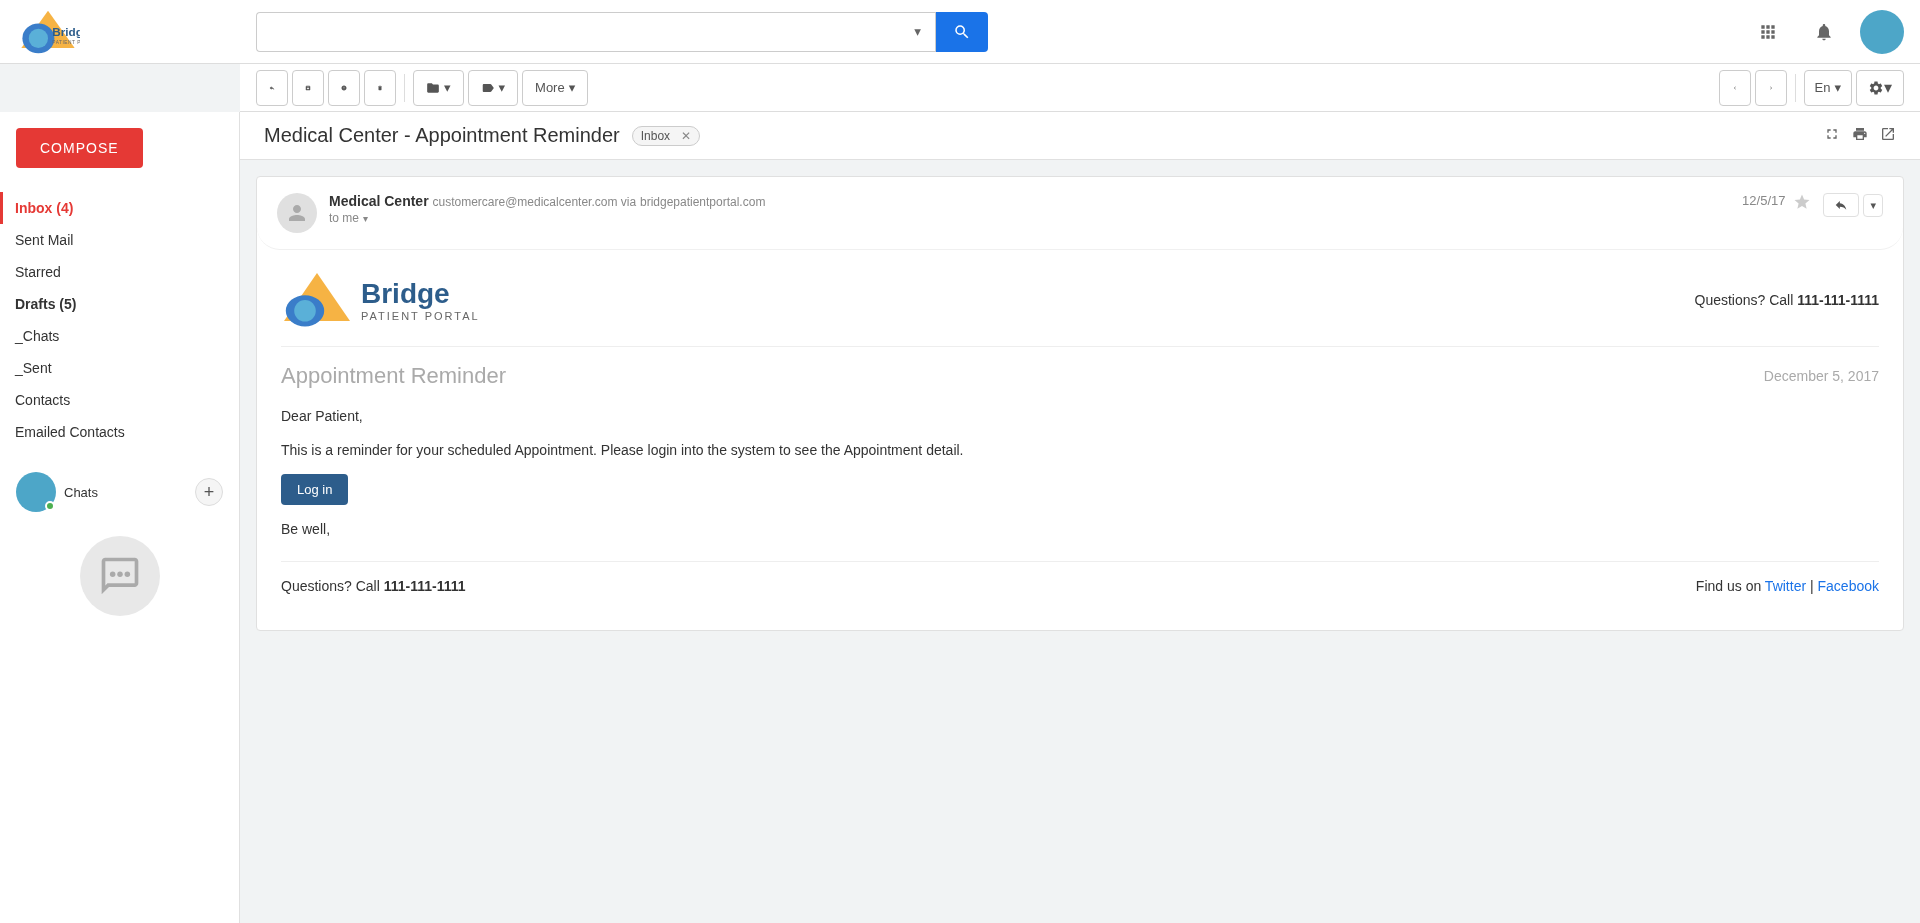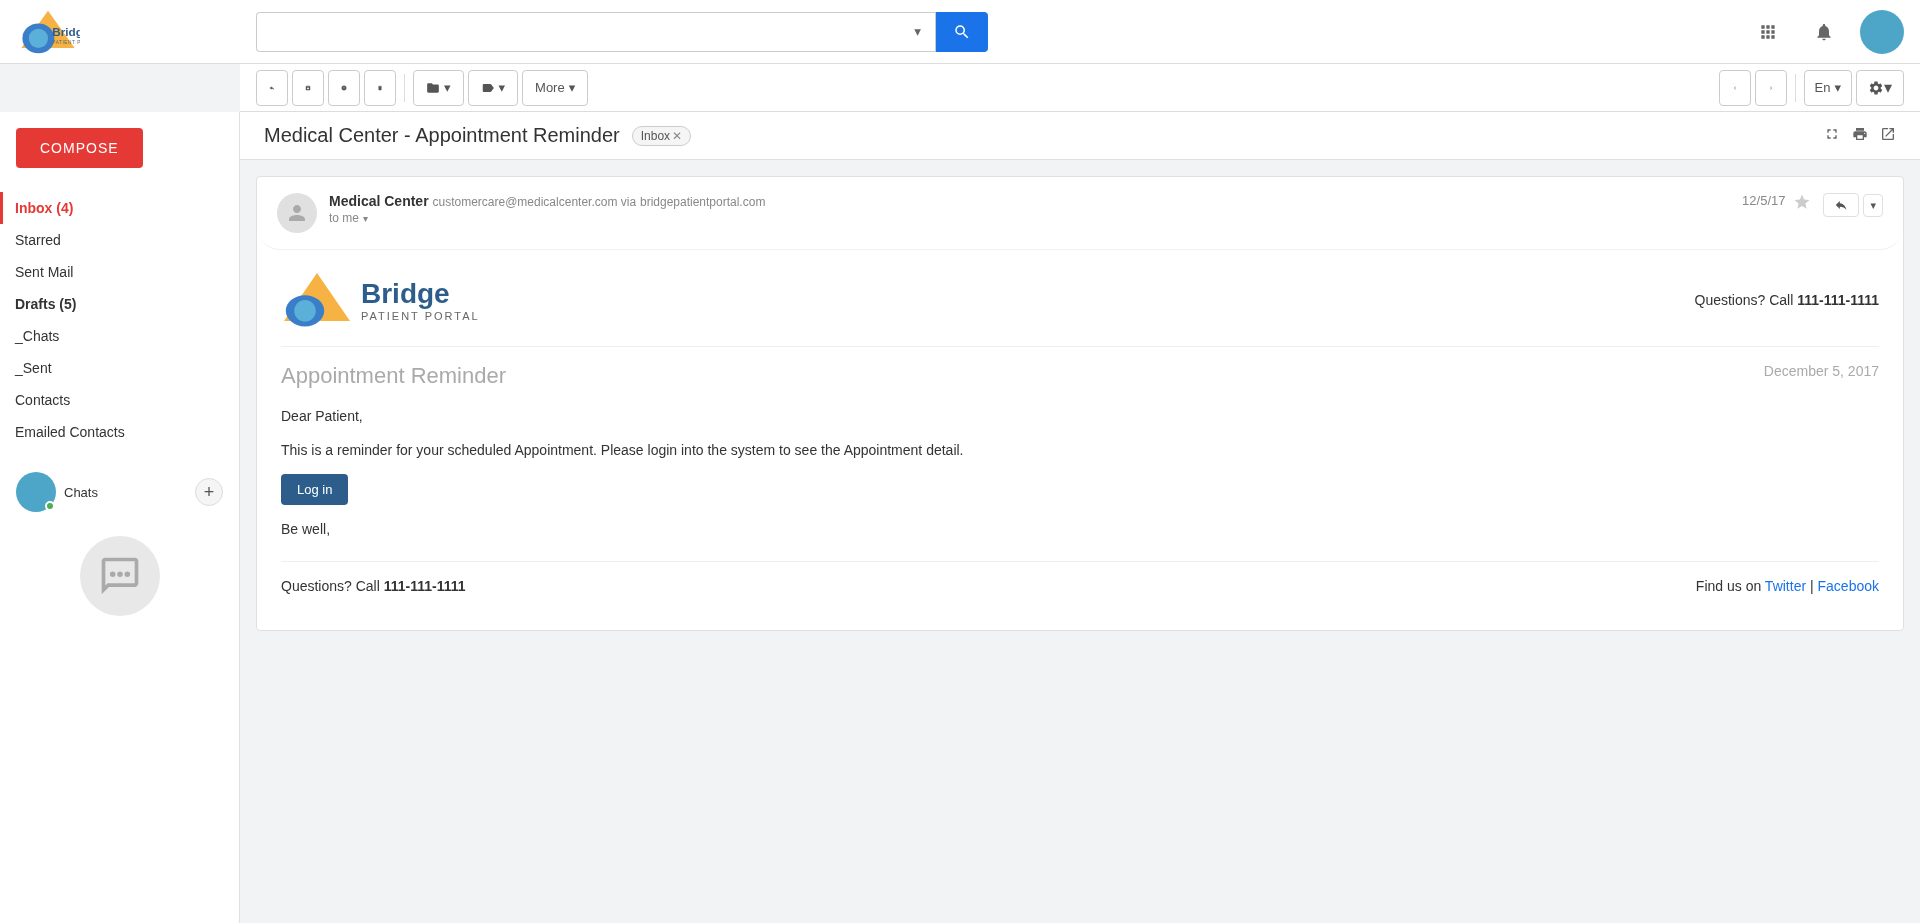--- a/index.html
+++ b/index.html
@@ -131,21 +131,21 @@
     }
 
     .email-subject-bar {
       background: #fff; padding: 12px 24px; display: flex; align-items: center;
       gap: 12px; border-bottom: 1px solid #e0e0e0;
     }
     .email-subject-title {
       font-size: 20px; font-weight: 400; color: #333;
     }
     .inbox-badge {
-      display: inline-flex; align-items: center; gap: 0;
+      display: inline-flex; align-items: center; gap: 9px;
       border: 1px solid #ccc; border-radius: 12px; padding: 2px 8px;
       font-size: 12px; color: #555; background: #f5f5f5;
     }
     .inbox-badge-x { cursor: pointer; color: #888; margin-left: 2px; }
     .email-subject-icons { margin-left: auto; display: flex; gap: 12px; }
     .subject-icon-btn {
       background: none; border: none; cursor: pointer; color: #666; font-size: 16px;
     }
 
     .email-message {
@@ -187,21 +187,21 @@
     .bridge-logo {
       display: flex; align-items: center; gap: 8px;
     }
     .bridge-logo-text { display: flex; flex-direction: column; }
     .bridge-name { font-size: 28px; color: #2d5d8b; font-weight: bold; }
     .bridge-subtitle { font-size: 11px; color: #666; letter-spacing: 2px; }
     .questions-call { font-size: 14px; color: #333; }
     .questions-call strong { font-weight: bold; }
 
     .appointment-header {
-      display: flex; justify-content: space-between; align-items: flex-start;
+      display: flex; justify-content: space-between; align-items: center;
       margin-bottom: 16px;
     }
     .appointment-title { font-size: 22px; color: #aaa; font-weight: 400; }
     .appointment-date { font-size: 14px; color: #aaa; }
 
     .email-body-text { font-size: 14px; color: #333; line-height: 1.6; margin-bottom: 12px; }
     .login-btn {
       display: inline-block; background: #2d5d8b; color: white;
       padding: 8px 16px; border: none; border-radius: 4px; cursor: pointer;
       font-size: 13px; margin-bottom: 16px;
@@ -325,24 +325,24 @@
 <div class="main-layout">
 
   <div class="sidebar">
     <button class="compose-btn">COMPOSE</button>
 
     <div class="sidebar-section">
       <div class="sidebar-item active">
         <span class="sidebar-item-label">Inbox (4)</span>
       </div>
       <div class="sidebar-item">
+        <span class="sidebar-item-label">Sent Mail</span>
+      </div>
+      <div class="sidebar-item">
         <span class="sidebar-item-label">Starred</span>
-      </div>
-      <div class="sidebar-item">
-        <span class="sidebar-item-label">Sent Mail</span>
       </div>
       <div class="sidebar-item bold">
         <span class="sidebar-item-label">Drafts (5)</span>
       </div>
       <div class="sidebar-item">
         <span class="sidebar-item-label">_Chats</span>
       </div>
       <div class="sidebar-item">
         <span class="sidebar-item-label">_Sent</span>
       </div>

